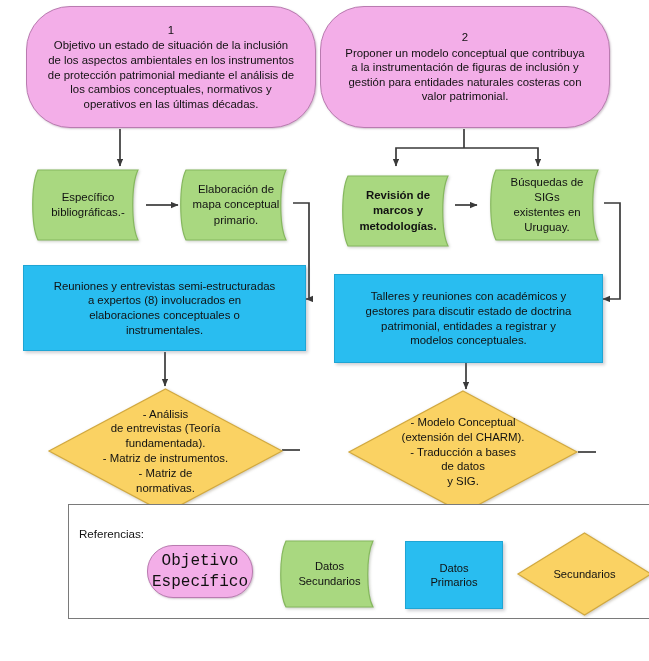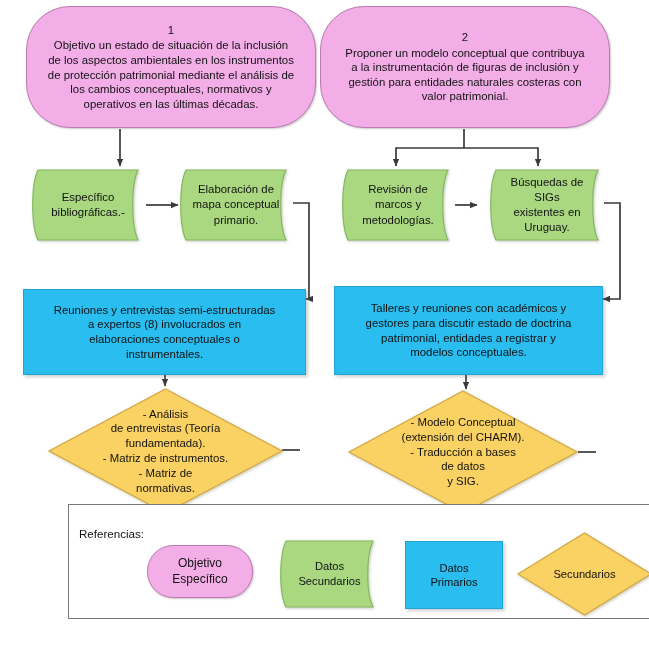--- a/index.html
+++ b/index.html
@@ -55,21 +55,20 @@
     padding:0 16px;
     box-sizing:border-box;
   }
   
   .primary{
     background:#29BDF0;
     border:1px solid #1FA5D4;
     font-size:11.4px;
     padding:4px 8px;
     box-shadow:2px 2px 3px rgba(110,110,120,.33);
-    margin-top:24px;
   }
   
   .diamond-wrap{position:absolute;}
   .diamond-wrap svg{position:absolute;left:0;top:0;overflow:visible;}
   .diamond-label{
     position:absolute;left:0;top:0;width:100%;height:100%;
     display:flex;align-items:center;justify-content:center;
     text-align:center;font-size:11.4px;color:#111;line-height:1.30;
     white-space:pre-line;padding:0 26px;box-sizing:border-box;
   }
@@ -86,22 +85,23 @@
     margin-left:40px;
   }
   .legend-title{
     position:absolute;left:10px;top:22px;
     font-size:11.6px;color:#111;
   }
   .lg-objective{
     position:absolute;
     background:#F3AEE8;border:1px solid #B97BB0;border-radius:26px;
     display:flex;align-items:center;justify-content:center;text-align:center;
-    font-size:12px;color:#111;line-height:1.28;white-space:pre-line;
+    font-size:16px;color:#111;line-height:1.28;white-space:pre-line;
     box-shadow:1px 1px 2px rgba(120,90,115,.35);
+    font-family:Liberation Mono, monospace;
   }
   .lg-primary{
     position:absolute;
     background:#29BDF0;border:1px solid #1FA5D4;
     display:flex;align-items:center;justify-content:center;text-align:center;
     font-size:11.2px;color:#111;line-height:1.28;white-space:pre-line;
     box-shadow:2px 2px 3px rgba(110,110,120,.33);
   }
 </style>
 </head>
@@ -168,21 +168,21 @@
 
   <div class="doc-wrap" style="left:176px;top:168px;width:120px;height:74px;">
     <svg width="120" height="74" viewBox="0 0 120 74">
       <path d="M10,2 C3,16 3,58 10,72 L110,72 C103,58 103,16 110,2 Z" fill="#A9D880" stroke="#86B85E" stroke-width="1.2" style="filter:drop-shadow(1.5px 1.5px 1.4px rgba(110,120,100,.40))"></path>
     </svg>
     <div class="doc-label">Elaboración de
 mapa conceptual
 primario.</div>
   </div>
 
-  <div class="doc-wrap" style="left:338px;top:168px;width:120px;height:74px;">
+  <div class="doc-wrap" style="left:338px;top:174px;width:120px;height:74px;font-weight:bold;">
     <svg width="120" height="74" viewBox="0 0 120 74">
       <path d="M10,2 C3,16 3,58 10,72 L110,72 C103,58 103,16 110,2 Z" fill="#A9D880" stroke="#86B85E" stroke-width="1.2" style="filter:drop-shadow(1.5px 1.5px 1.4px rgba(110,120,100,.40))"></path>
     </svg>
     <div class="doc-label">Revisión de
 marcos y
 metodologías.</div>
   </div>
 
   <div class="doc-wrap" style="left:486px;top:168px;width:122px;height:74px;">
     <svg width="122" height="74" viewBox="0 0 122 74">
@@ -193,21 +193,21 @@
 Uruguay.</div>
   </div>
 
   <div class="node primary" style="left:23px;top:265px;width:283px;height:86px;">
     <span>Reuniones y entrevistas semi-estructuradas
 a expertos (8)  involucrados en
 elaboraciones conceptuales o
 instrumentales.</span>
   </div>
 
-  <div class="node primary" style="left:334px;top:262px;width:269px;height:89px;">
+  <div class="node primary" style="left:334px;top:274px;width:269px;height:89px;">
     <span>Talleres y reuniones con académicos y
 gestores para discutir estado de doctrina
 patrimonial, entidades a registrar y
 modelos conceptuales.</span>
   </div>
 
   <div class="diamond-wrap" style="left:348px;top:390px;width:230px;height:124px;">
     <svg width="230" height="124" viewBox="0 0 230 124">
       <path d="M115,1 L229,62 L115,123 L1,62 Z" fill="#FAD263" stroke="#D2A93F" stroke-width="1.2" style="filter:drop-shadow(1.6px 1.6px 1.5px rgba(120,110,85,.40))"></path>
     </svg>

